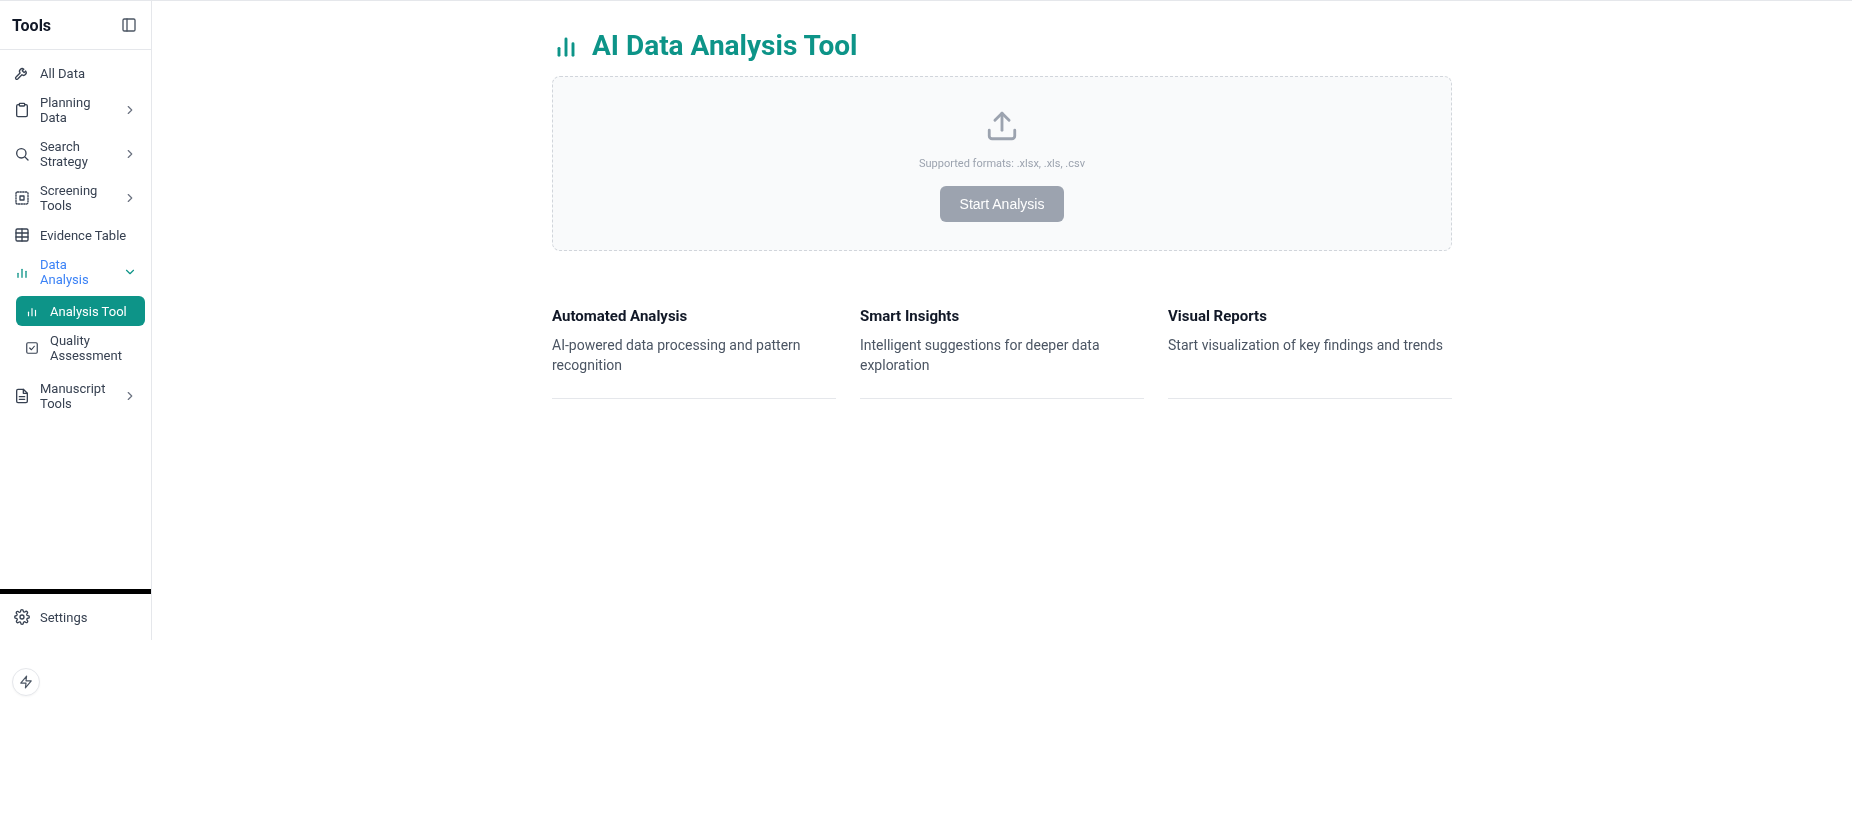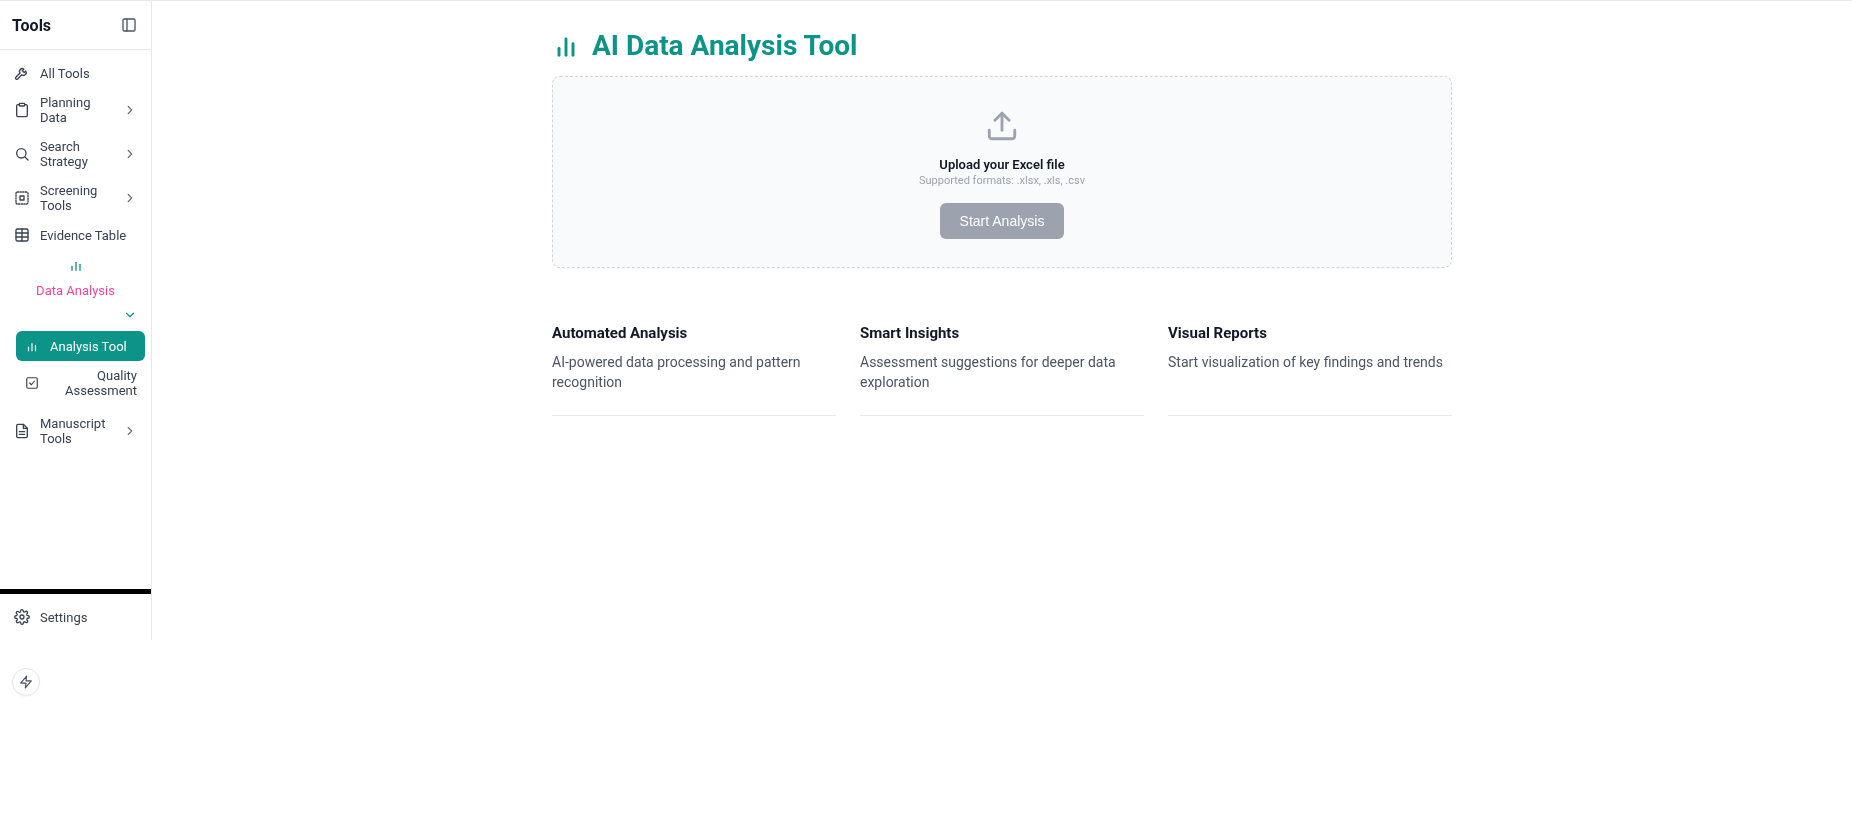--- a/index.html
+++ b/index.html
@@ -66,34 +66,32 @@
     display: flex; align-items: center; justify-content: center;
     color: #374151;
     flex-shrink: 0;
   }
   .nav-item .chev {
     margin-left: auto;
     width: 14px; height: 14px;
     color: #6b7280;
   }
   .nav-item.expanded {
-    color: #ec4899;
-    flex-direction: column;
+    color: #3b82f6;
   }
   .nav-item.expanded .icon, .nav-item.expanded .chev {
     color: #0d9488;
   }
   .subnav {
     padding-left: 10px;
     margin-top: 2px;
     margin-bottom: 4px;
   }
   .subnav .nav-item {
     font-size: 13px;
-    text-align: right;
   }
   .subnav .nav-item.active {
     background: #0d9488;
     color: #fff;
   }
   .subnav .nav-item.active .icon {
     color: #fff;
   }
   .sidebar-footer {
     border-top: 5px solid #000000;
@@ -217,21 +215,21 @@
       </div>
     </div>
     <div class="sidebar-body">
 
       <div class="nav-item">
         <span class="icon">
           <svg width="16" height="16" viewBox="0 0 24 24" fill="none" stroke="currentColor" stroke-width="2" stroke-linecap="round" stroke-linejoin="round">
               <path d="M14.7 6.3a4 4 0 0 0-5.6 5.6l-6 6a2 2 0 1 0 2.8 2.8l6-6a4 4 0 0 0 5.6-5.6l-2.3 2.3-2.8-2.8 2.3-2.3z"></path>
             </svg>
         </span>
-        <span>All Tools</span>
+        <span>All Data</span>
       </div>
 
       <div class="nav-item">
         <span class="icon">
           <svg width="16" height="16" viewBox="0 0 24 24" fill="none" stroke="currentColor" stroke-width="2" stroke-linecap="round" stroke-linejoin="round">
               <rect x="8" y="2" width="8" height="4" rx="1"></rect>
               <path d="M16 4h2a2 2 0 0 1 2 2v14a2 2 0 0 1-2 2H6a2 2 0 0 1-2-2V6a2 2 0 0 1 2-2h2"></path>
             </svg>
         </span>
         <span>Planning Data</span>
@@ -364,33 +362,32 @@
         </span>
         <h1 class="page-title">AI Data Analysis Tool</h1>
       </div>
 
       <div class="upload-zone">
         <svg class="upload-icon" width="34" height="34" viewBox="0 0 24 24" fill="none" stroke="currentColor" stroke-width="2" stroke-linecap="round" stroke-linejoin="round">
             <path d="M21 15v4a2 2 0 0 1-2 2H5a2 2 0 0 1-2-2v-4"></path>
             <polyline points="17 8 12 3 7 8"></polyline>
             <line x1="12" y1="3" x2="12" y2="15"></line>
           </svg>
-        <div class="upload-text1">Upload your Excel file</div>
         <div class="upload-text2">Supported formats: .xlsx, .xls, .csv</div>
         <button class="start-btn">Start Analysis</button>
       </div>
 
       <div class="features">
         <div class="feature">
           <div class="feature-title">Automated Analysis</div>
           <div class="feature-desc">AI-powered data processing and pattern recognition</div>
         </div>
         <div class="feature">
           <div class="feature-title">Smart Insights</div>
-          <div class="feature-desc">Assessment suggestions for deeper data exploration</div>
+          <div class="feature-desc">Intelligent suggestions for deeper data exploration</div>
         </div>
         <div class="feature">
           <div class="feature-title">Visual Reports</div>
           <div class="feature-desc">Start visualization of key findings and trends</div>
         </div>
       </div>
     </div>
   </main>
 </div>
 

